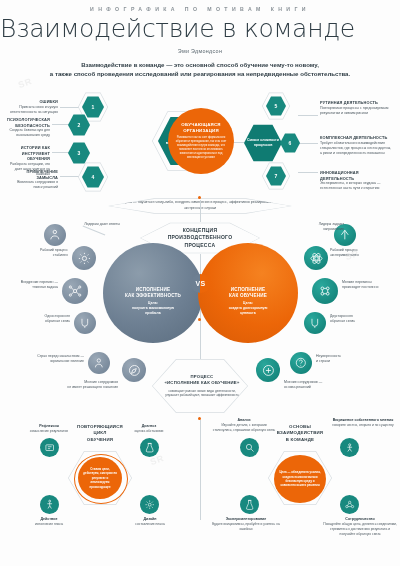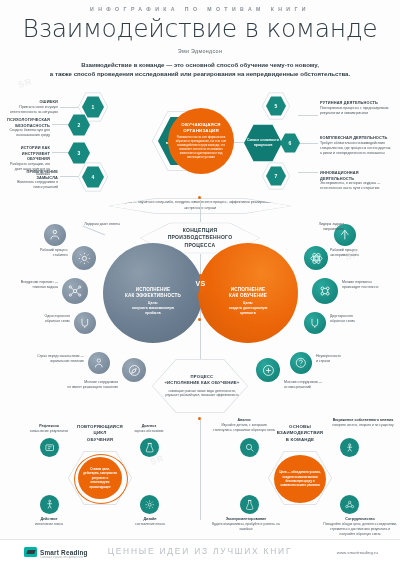--- a/index.html
+++ b/index.html
@@ -16,21 +16,21 @@
   
   .wm{position:absolute;color:#f0f0f0;font-size:9px;font-weight:bold;
       transform:rotate(-20deg);pointer-events:none;user-select:none;letter-spacing:1px;}
 
   
   .kicker{
     position:absolute;top:6px;left:0;width:400px;text-align:center;
     font-size:5.2px;letter-spacing:4.4px;color:#8a9298;font-weight:bold;
   }
   .title{
-    position:absolute;top:14px;left:0;width:400px;text-align:center;
+    position:absolute;top:14px;left:0;width:400px;text-align:left;
     font-size:25px;font-weight:300;color:#2f3d45;letter-spacing:-0.3px;
     font-family:"DejaVu Sans",sans-serif;
   }
   .author{
     position:absolute;top:48px;left:0;width:400px;text-align:center;
     font-size:5.4px;color:#5d6a72;letter-spacing:.3px;
   }
   .lede{
     position:absolute;top:60px;left:30px;width:340px;text-align:center;
     font-size:6.1px;font-weight:bold;color:#2f3d45;line-height:1.5;
@@ -531,23 +531,14 @@
           <circle cx="18" cy="16" r="2.4"></circle>
           <path d="M10.4 8.8 7.4 14M13.6 8.8 16.6 14M8.4 16h7.2"></path>
         </svg>
     </div>
     <div class="nodelbl" style="left:322px;top:517px;width:76px;">
       <b>Сотрудничество</b>
       <span>Поощряйте общую цель, делитесь сведениями, стремитесь к достижению результата и получайте обратную связь</span>
     </div>
   </div>
 
-  <div class="footer">
-    <div class="brand">
-      <span class="brand-mark"></span>
-      <span class="brand-name">Smart Reading</span>
-    </div>
-    <div class="brand-sub">Саммари лучших нон-фикшн книг</div>
-    <div class="slogan">ЦЕННЫЕ ИДЕИ ИЗ ЛУЧШИХ КНИГ</div>
-    <div class="url">www.smartreading.ru</div>
-  </div>
 
 </div>
 
 </body></html>

